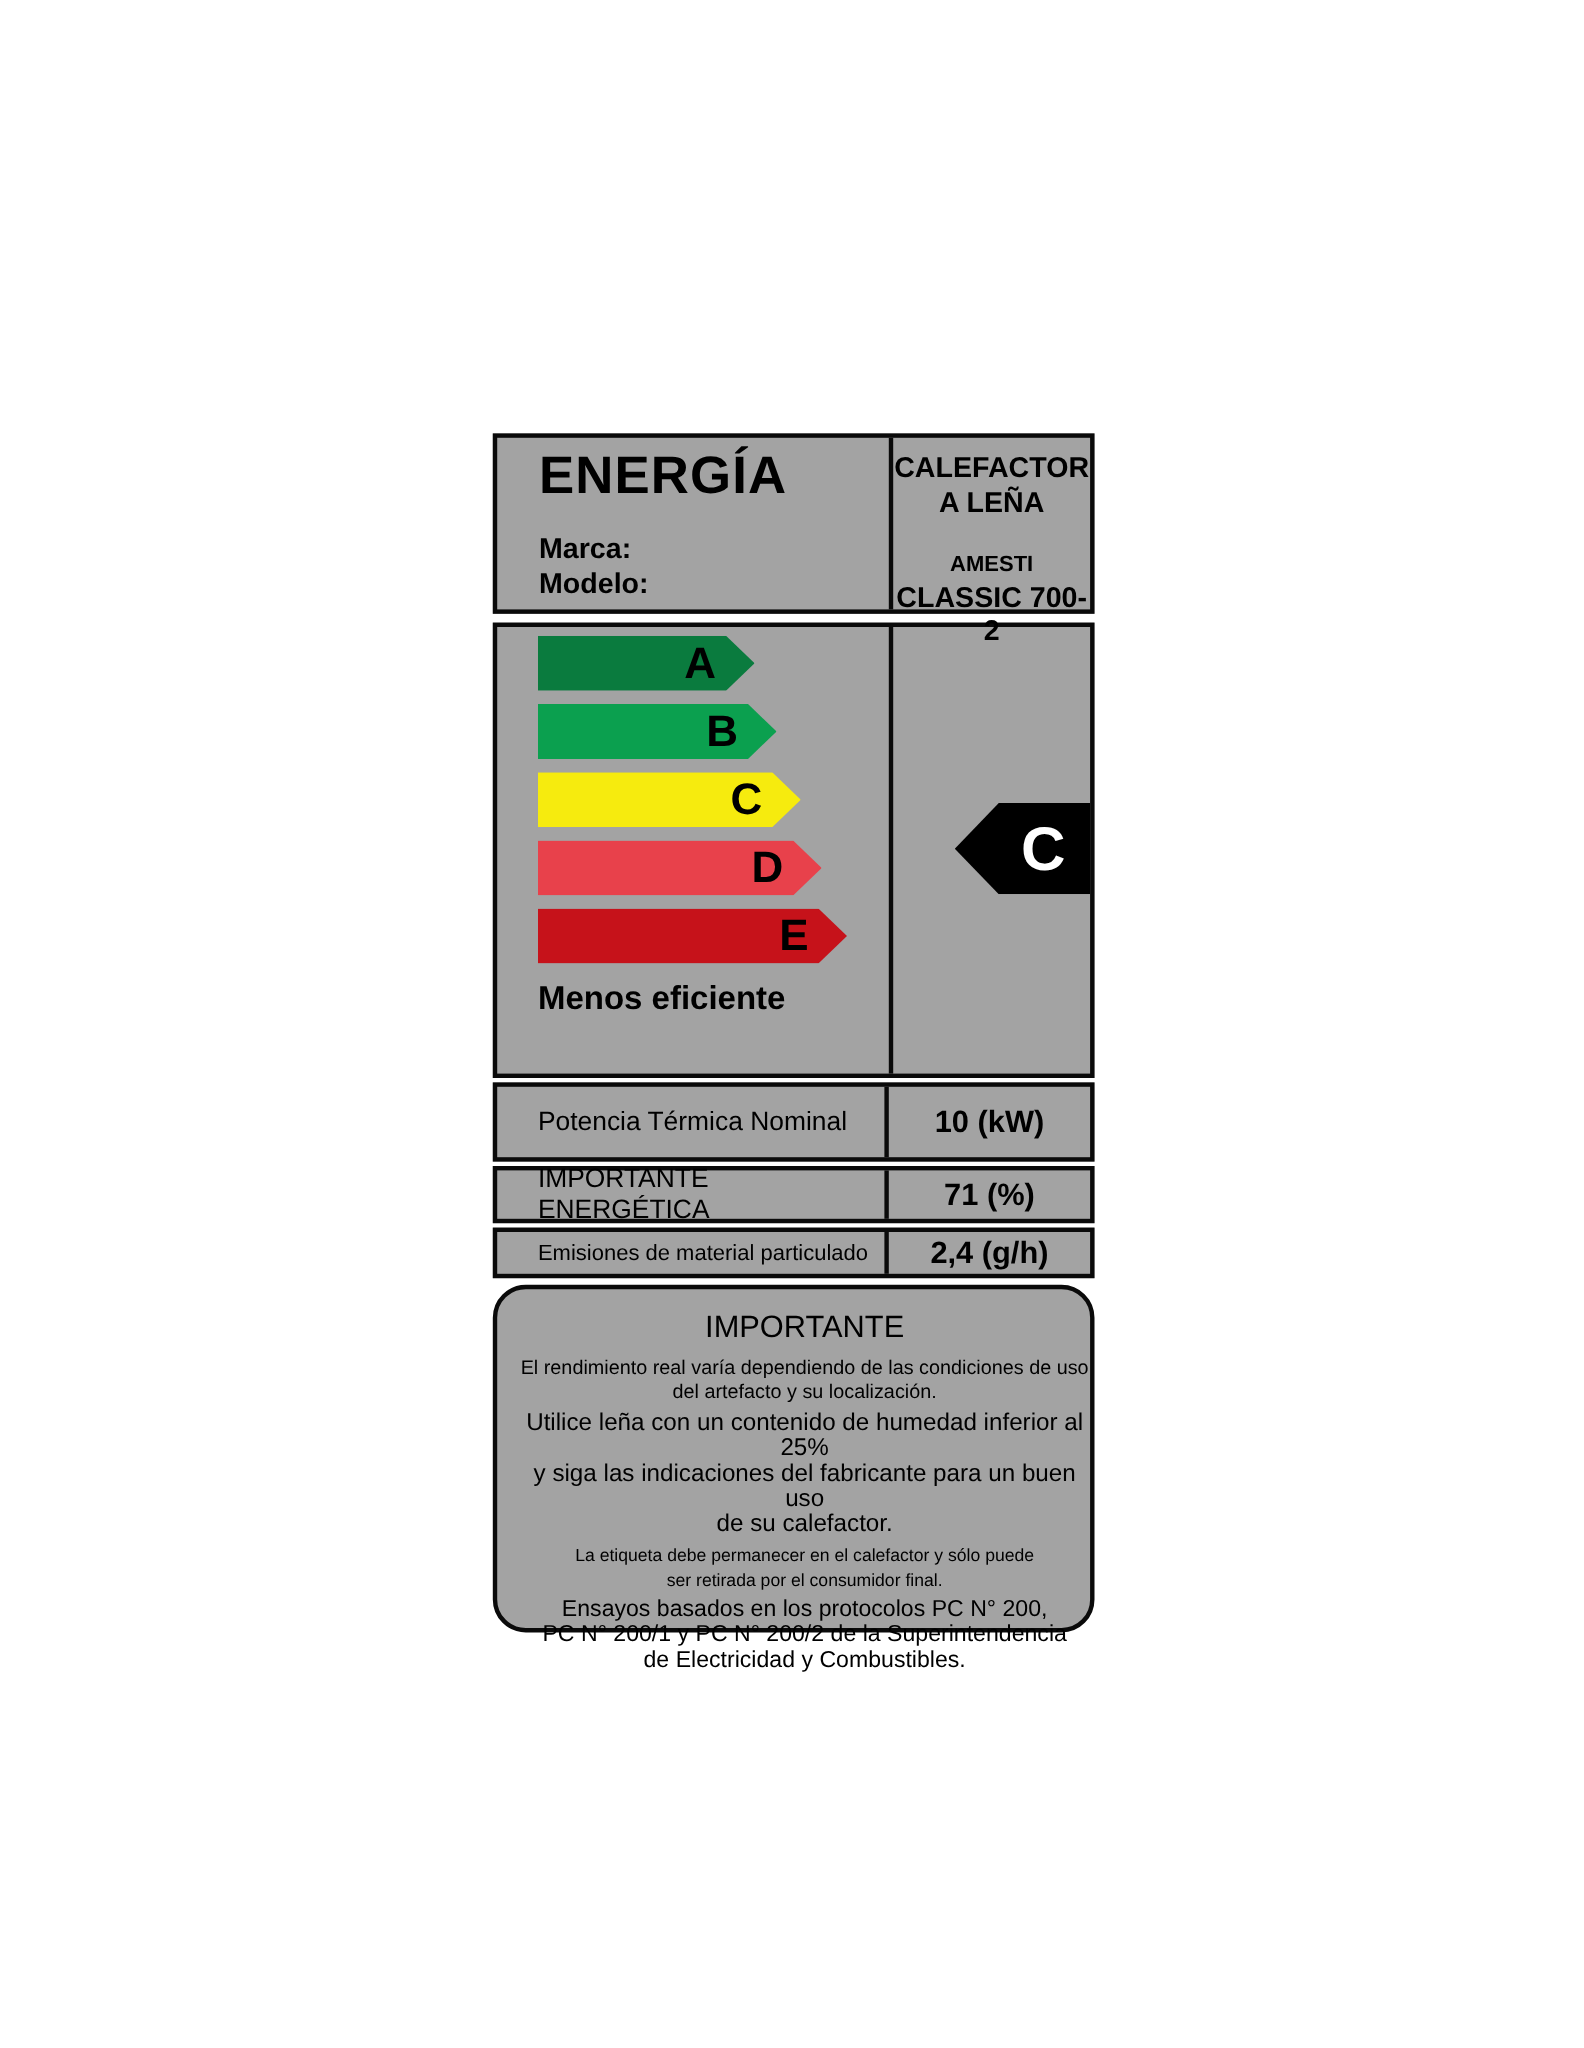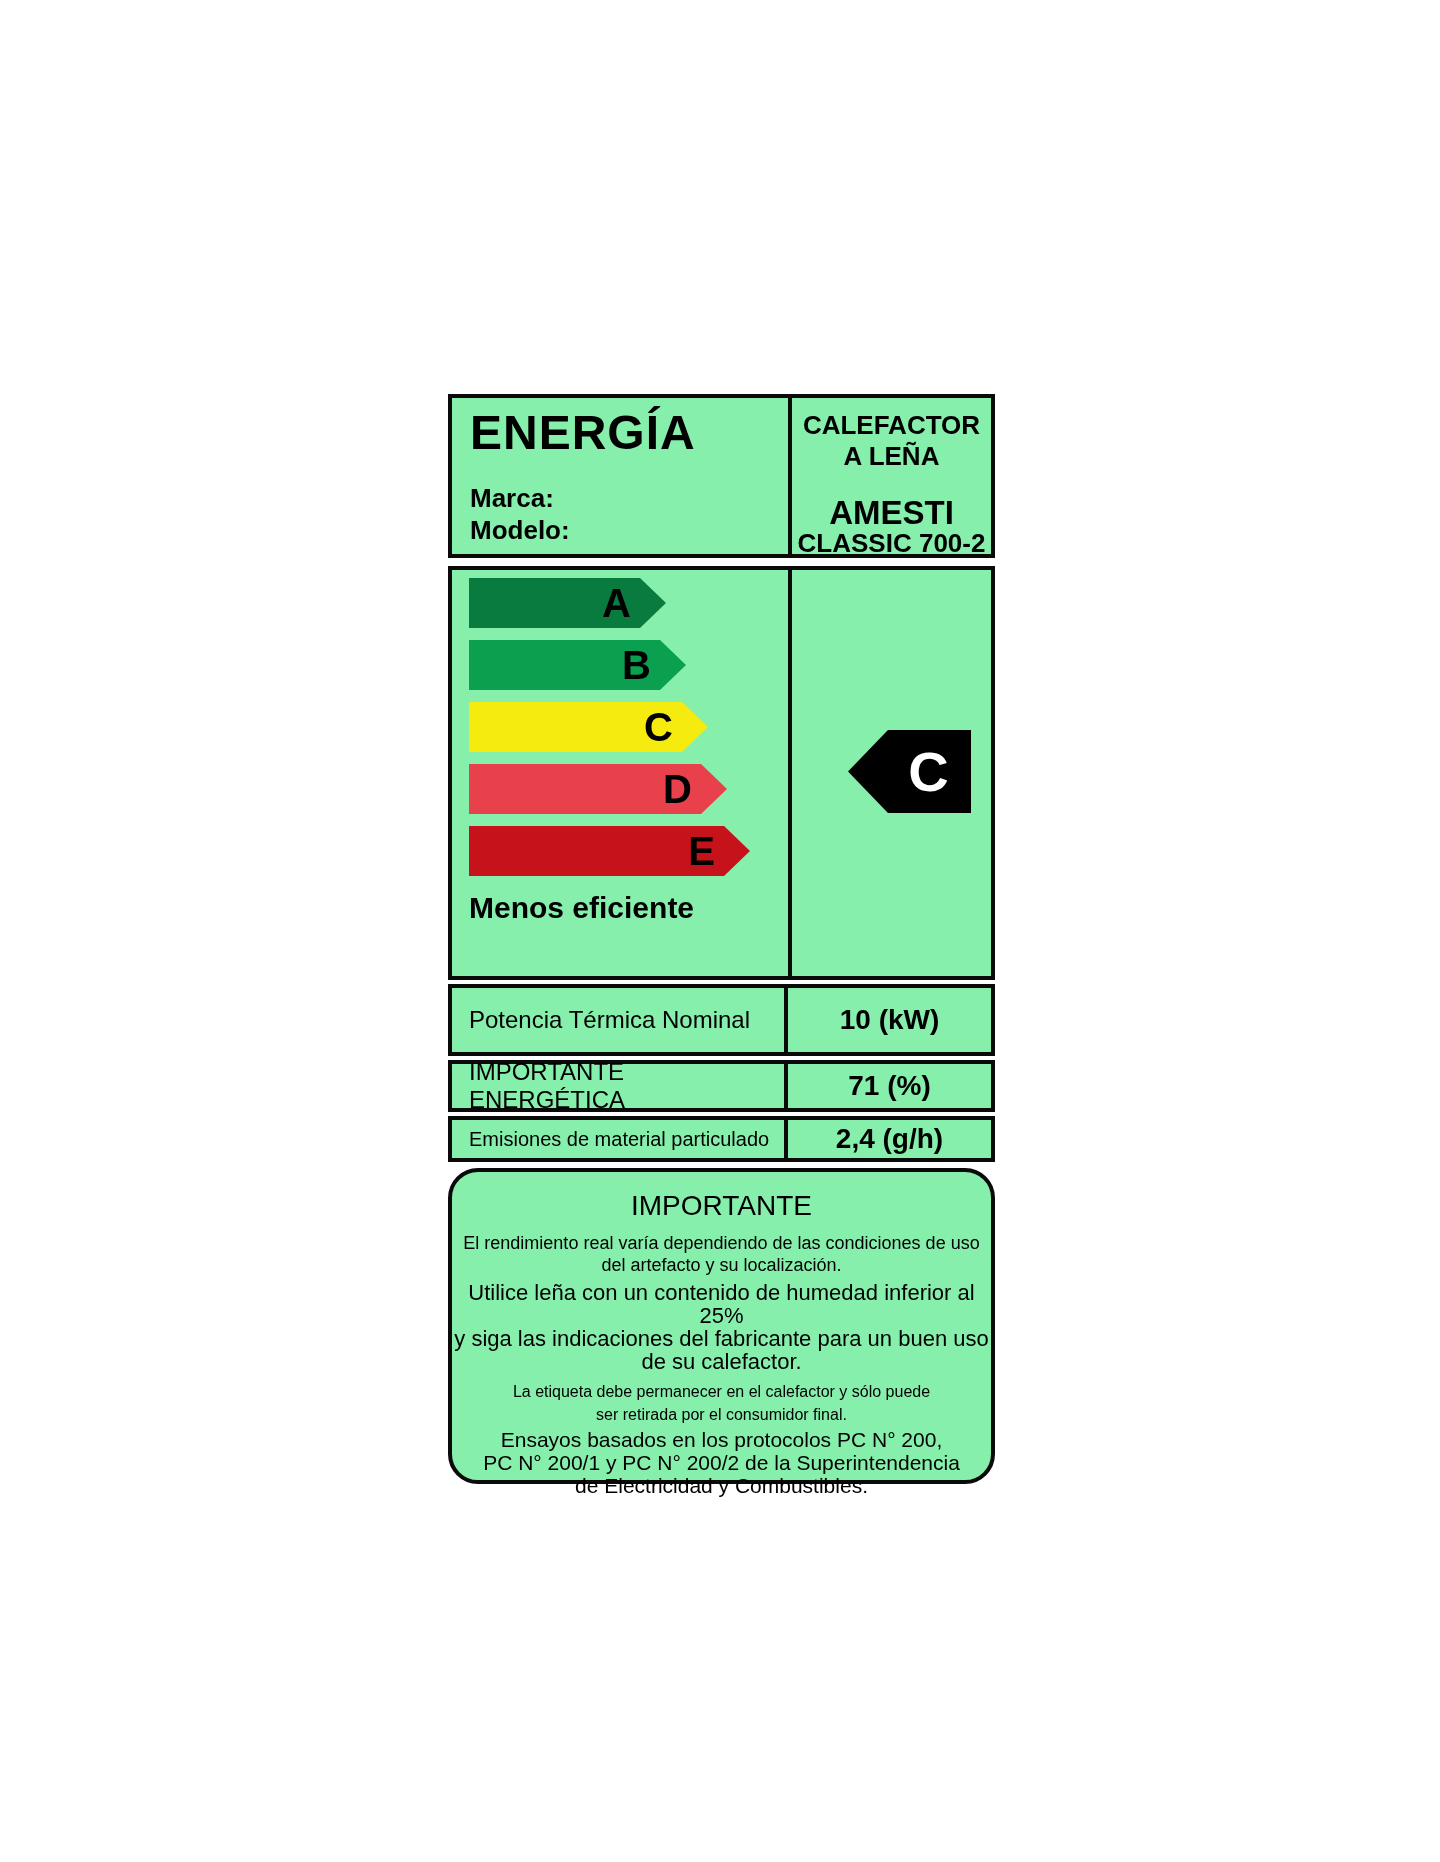--- a/index.html
+++ b/index.html
@@ -10,39 +10,40 @@
     color: #000;
     position: relative;
   }
   .label-wrap {
     position: absolute;
     left: 448px; top: 394px;
     width: 547px;
   }
   .box {
     border: 4px solid #0a0a0a;
-    background: #86efac;
+    background: #a3a3a3;
     width: 100%;
+    padding-left: 20px;
   }
   
   .header { height: 164px; display: flex; margin-bottom: 8px; }
   .header-left {
     width: 340px; border-right: 4px solid #0a0a0a;
     padding: 10px 0 8px 18px;
     display: flex; flex-direction: column; justify-content: space-between;
   }
   .energy-title { font-size: 48px; font-weight: 700; letter-spacing: 1px; line-height: 50px; }
   .brand-model { font-size: 26px; font-weight: 700; line-height: 32px; white-space: pre-line; }
   .header-right {
     flex: 1; text-align: center;
     padding-top: 12px;
     display: flex; flex-direction: column;
   }
   .product-type { font-size: 26px; font-weight: 700; line-height: 31px; white-space: pre-line; }
-  .brand-value  { font-size: 33px; font-weight: 700; line-height: 30px; margin-top: 26px; }
+  .brand-value  { font-size: 20px; font-weight: 700; line-height: 30px; margin-top: 26px; }
   .model-value  { font-size: 26px; font-weight: 700; line-height: 30px; }
   
   .scale { height: 414px; display: flex; margin-bottom: 4px; }
   .scale-left {
     width: 340px; border-right: 4px solid #0a0a0a;
     padding: 8px 0 0 17px;
   }
   .scale-caption { font-size: 30px; font-weight: 700; line-height: 34px; }
   .scale-caption.top { margin-bottom: 11px; }
   .scale-caption.bottom { margin-top: 15px; }

